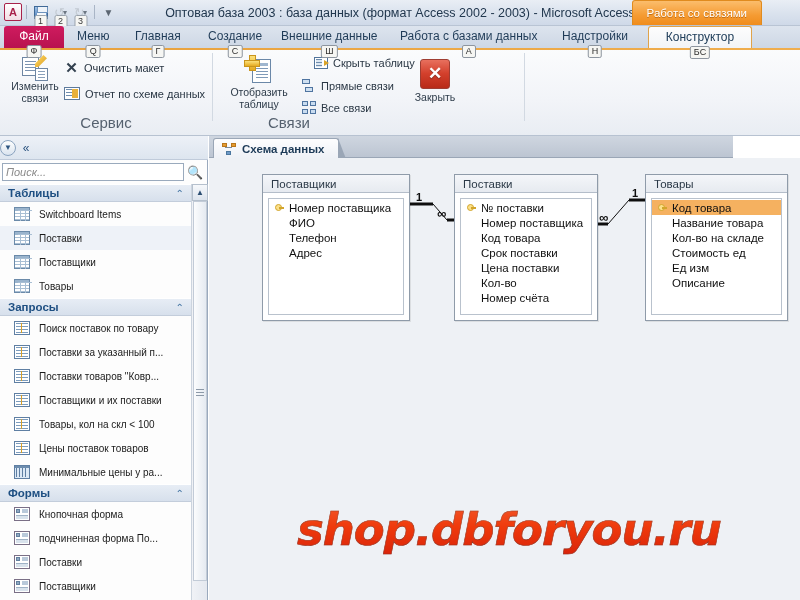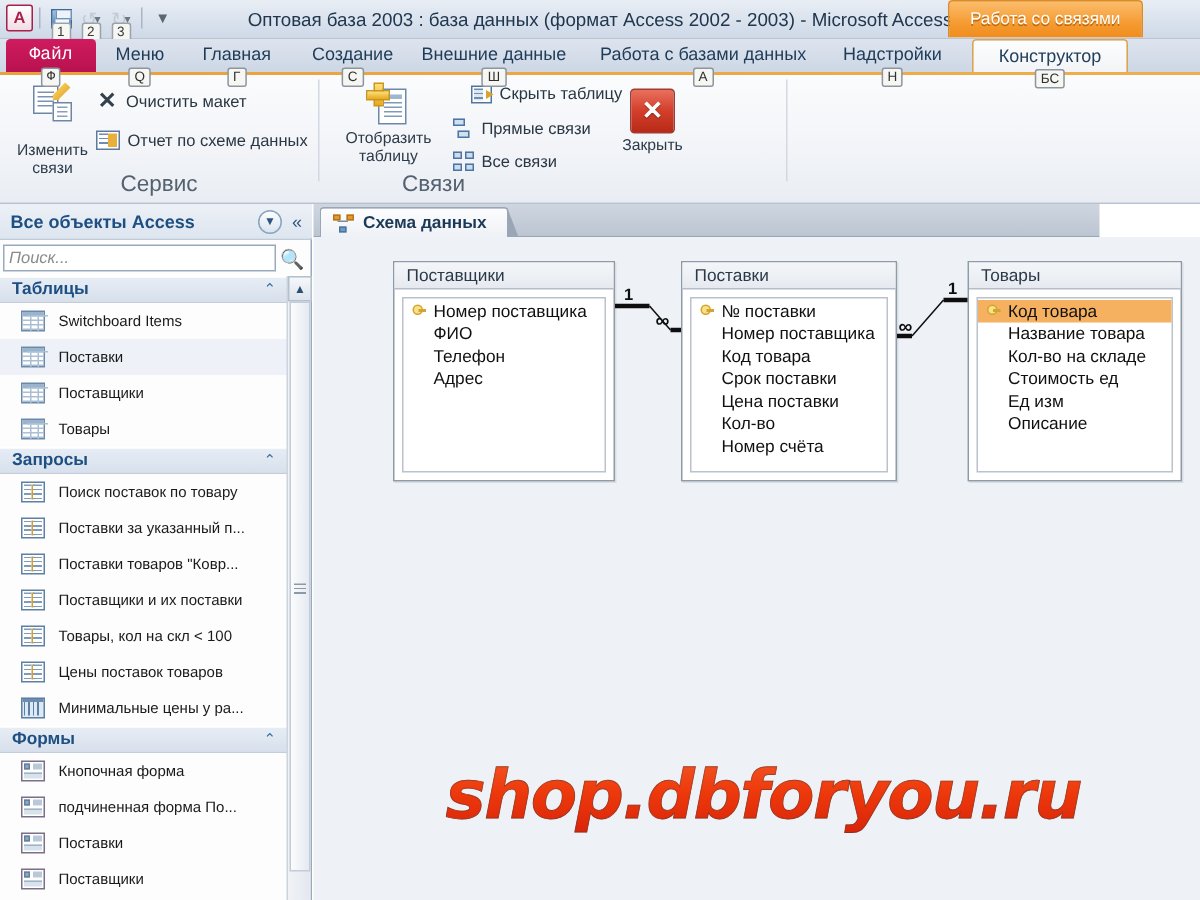--- a/index.html
+++ b/index.html
@@ -298,21 +298,21 @@
       <div class="qsep"></div>
       <div class="qbtn">
         <span class="dropper">▼</span>
       </div>
     </div>
 
     <div class="ctxtab-banner">Работа со связями</div>
   </div>
 
   <div class="tabstrip">
-    <div class="tab file" style="left:4px;width:60px;text-align:center;font-family:Liberation Mono, monospace;">
+    <div class="tab file" style="left:4px;width:60px;text-align:center;">
       <span>Файл</span>
       <span class="keytip">Ф</span>
     </div>
     <div class="tab" style="left:68px;">
       <span>Меню</span>
       <span class="keytip">Q</span>
     </div>
     <div class="tab" style="left:126px;">
       <span>Главная</span>
       <span class="keytip">Г</span>
@@ -341,21 +341,21 @@
 
   <div class="ribbon">
 
     <div class="rgroup" style="left:0px;width:212px;">
       <div class="bigbtn" style="left:2px;top:6px;">
         <span class="ic ic-editrel">
           <span class="pg1"></span>
             <span class="pg2"></span>
             <span class="pen"></span>
         </span>
-        <span style="margin-top:14px;">Изменить</span>
+        <span style="margin-top:0;">Изменить</span>
         <span>связи</span>
       </div>
 
       <div class="smbtn" style="left:64px;top:9px;">
         <span class="ic ic-x">✕</span>
         <span>Очистить макет</span>
       </div>
       <div class="smbtn" style="left:64px;top:36px;">
         <span class="ic ic-report">
           <span class="lft"></span>
@@ -409,21 +409,20 @@
         <span style="margin-top:3px;">Закрыть</span>
       </div>
 
       <div class="rgroup-label" style="left:-80px;width:310px;">Связи</div>
     </div>
     <div class="rgroup-sep" style="left:524px;"></div>
   </div>
 
   <div class="navpane">
     <div class="navhdr">
-      <div class="navhdr-title">Все объекты Access</div>
       <div class="navhdr-caret">▼</div>
       <div class="navhdr-collapse">«</div>
     </div>
 
     <div class="searchrow">
       <div class="searchbox">Поиск...</div>
       <div class="searchicon">🔍</div>
     </div>
 
     <div class="navlist">

